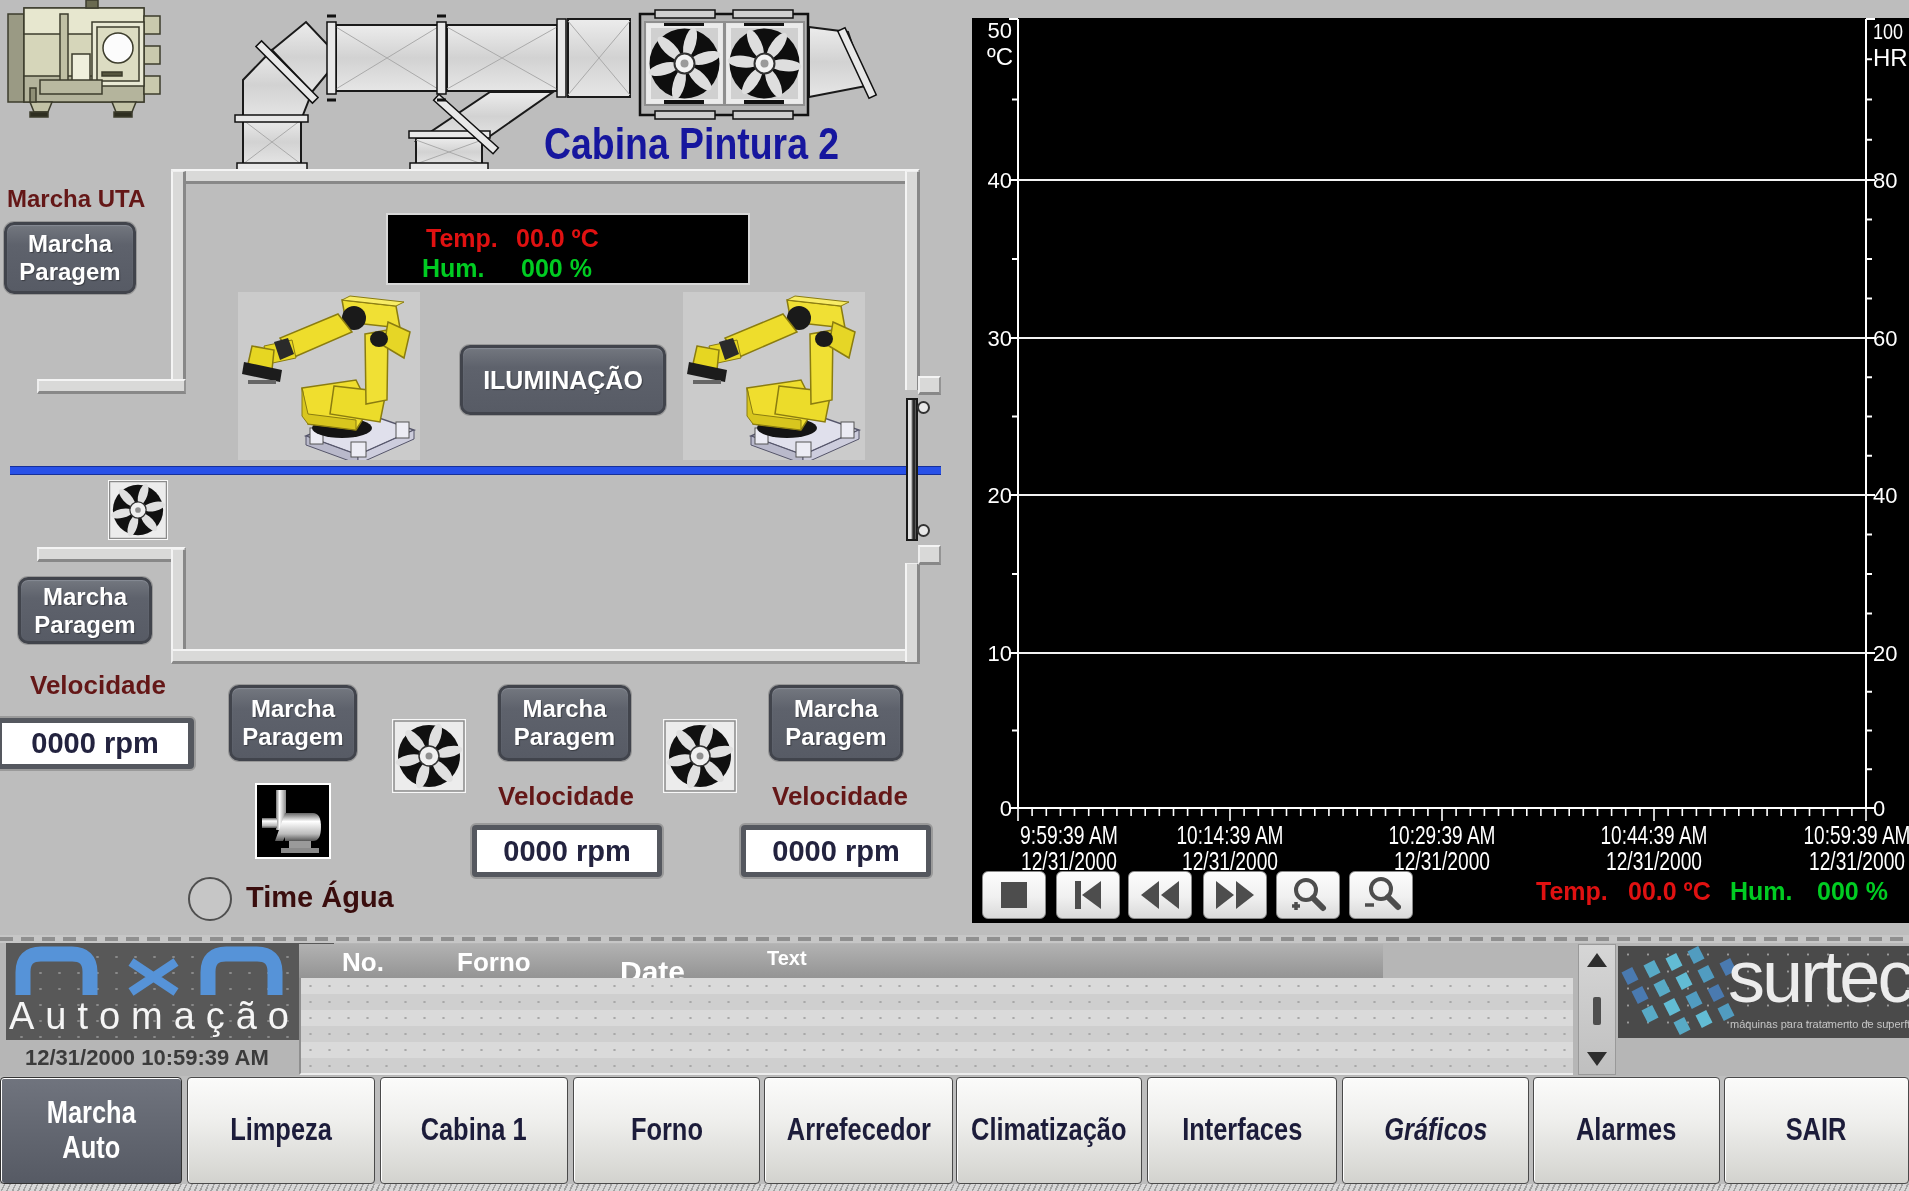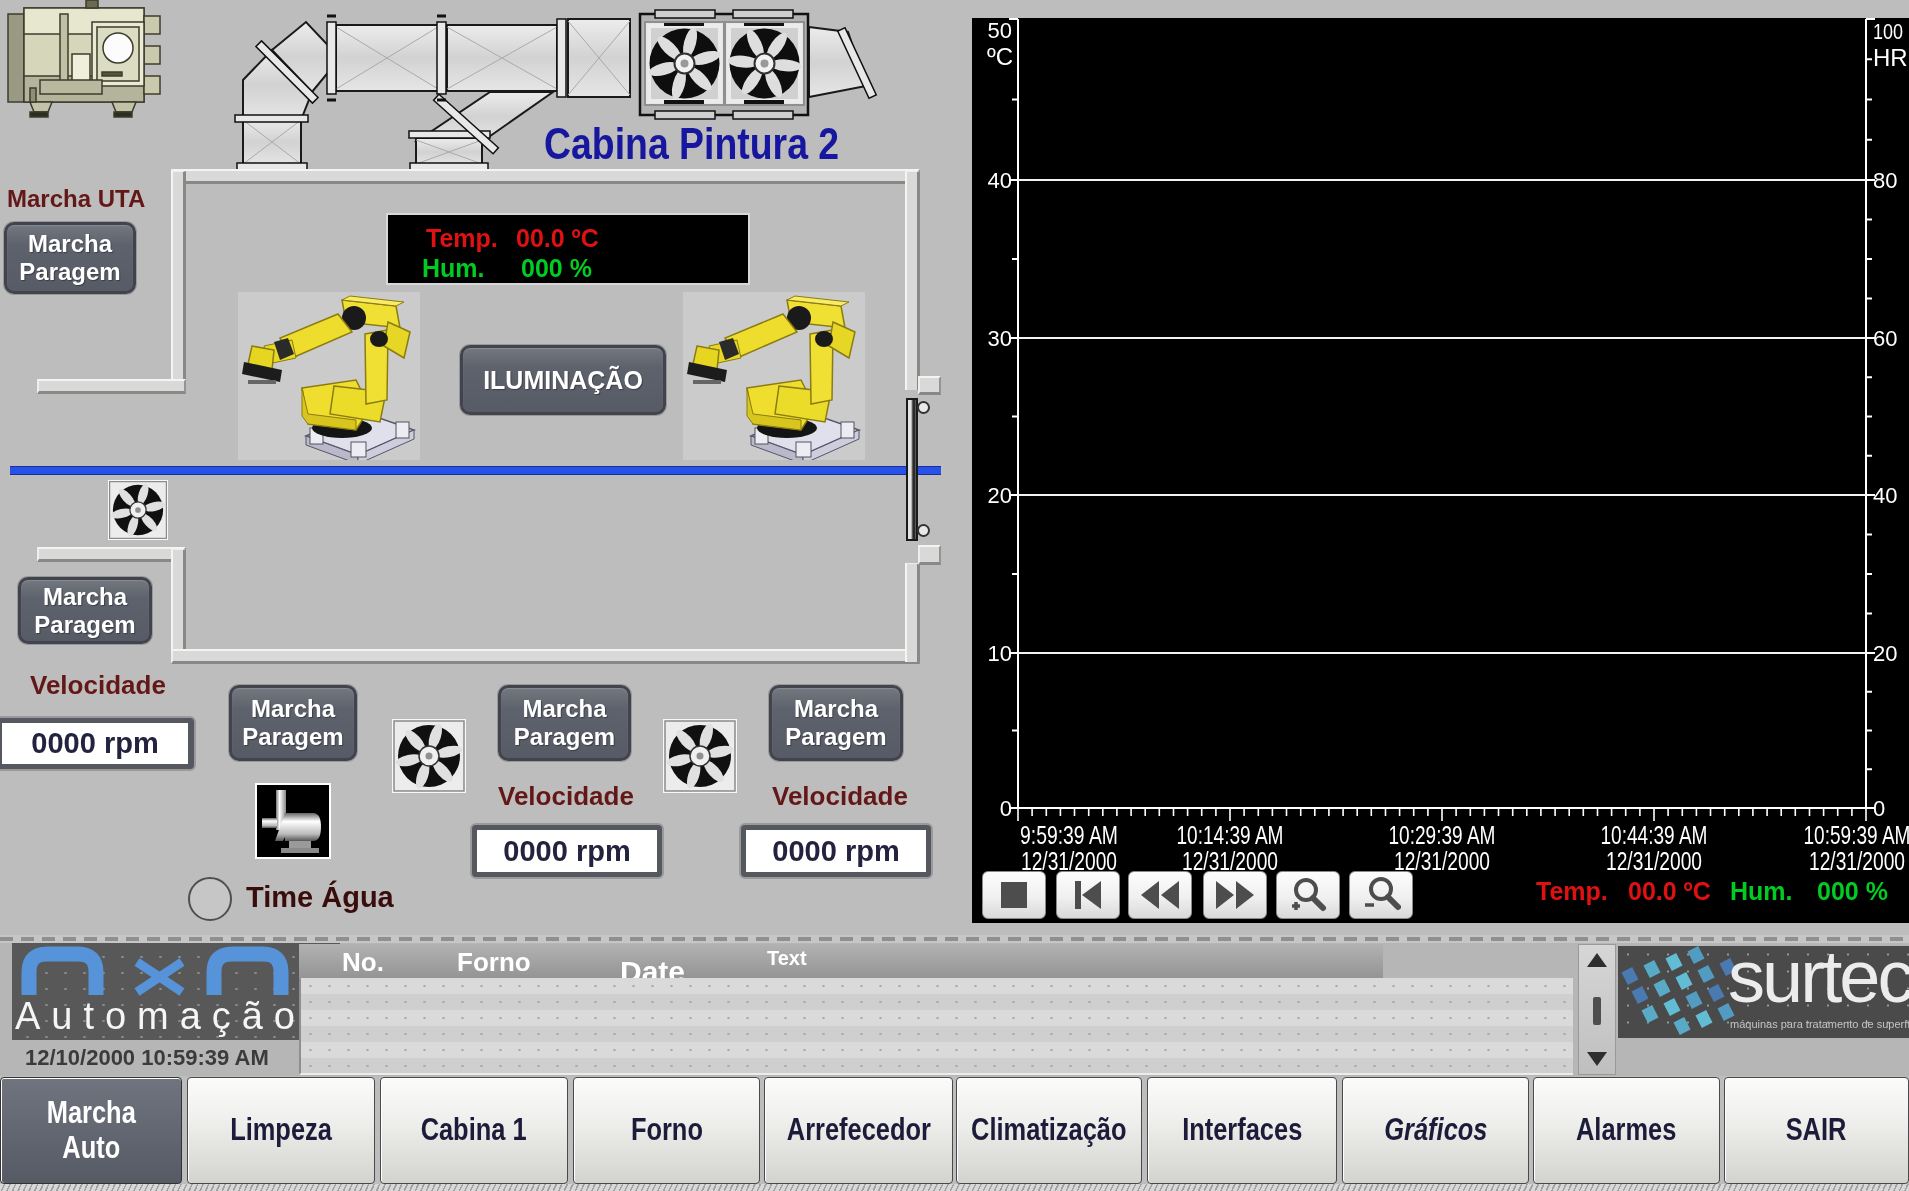--- a/index.html
+++ b/index.html
@@ -361,31 +361,31 @@
 <div class="abs" style="left:1536px;top:877px;color:#e01111;font-weight:bold;font-size:25px;">Temp.</div>
 <div class="abs" style="left:1628px;top:877px;color:#e01111;font-weight:bold;font-size:25px;">00.0 ºC</div>
 <div class="abs" style="left:1730px;top:877px;color:#00cc22;font-weight:bold;font-size:25px;">Hum.</div>
 <div class="abs" style="left:1817px;top:877px;color:#00cc22;font-weight:bold;font-size:25px;">000 %</div>
 
 <div class="abs" style="left:0;top:935px;width:1909px;height:8px;background:#c6c6c6;">
 <div class="abs" style="left:0;top:2px;width:1909px;height:4px;background:repeating-linear-gradient(90deg,#8f8f8f 0 13px,#c6c6c6 13px 21px);"></div>
     </div>
 <div class="abs" style="left:0;top:943px;width:1909px;height:133px;background:#b6b6b6;"></div>
 
-<div class="abs" style="left:12px;top:943px;width:328px;height:97px;background:#585858;
+<div class="abs" style="left:6px;top:943px;width:328px;height:97px;background:#585858;
   background-image:radial-gradient(#8a8a8a 1px,transparent 1.6px);background-size:19px 16px;background-position:6px 6px;">
 <svg width="292" height="97" viewBox="0 0 292 97">
   <g stroke="#5693d8" fill="none">
     <path d="M17,52 V29 Q17,11 35,11 H66 Q84,11 84,29 V52" stroke-width="15"></path>
     <path d="M125,19 L170,49 M170,19 L125,49" stroke-width="9"></path>
     <path d="M202,52 V29 Q202,11 220,11 H251 Q269,11 269,29 V52" stroke-width="15"></path>
   </g>
   <text x="3" y="86" fill="#f5f5f5" font-size="38" font-family="Liberation Sans, sans-serif" textLength="280" lengthAdjust="spacing">Automação</text>
 </svg></div>
-<div class="abs" style="left:25px;top:1045px;font-size:22px;font-weight:bold;color:#3b3b3b;">12/10/2000 10:59:39 AM</div>
+<div class="abs" style="left:25px;top:1045px;font-size:22px;font-weight:bold;color:#3b3b3b;">12/31/2000 10:59:39 AM</div>
 
 <div class="abs" style="left:299px;top:944px;width:1084px;height:34px;background:linear-gradient(180deg,#b2b2b2,#949494);border-bottom:1px solid #7f7f7f;">
   <span class="abs" style="left:43px;top:3px;color:#fff;font-weight:bold;font-size:26px;">No.</span>
   <span class="abs" style="left:158px;top:3px;color:#fff;font-weight:bold;font-size:26px;">Forno</span>
   <span class="abs" style="left:321px;top:3px;color:#fff;font-weight:bold;font-size:30px;margin-top:8px;">Date</span>
   <span class="abs" style="left:468px;top:3px;color:#fff;font-weight:bold;font-size:20px;">Text</span>
 </div>
 <div class="abs" style="left:299px;top:978px;width:1274px;height:97px;
   background-image:radial-gradient(#a8a8a8 1px,transparent 1.4px),repeating-linear-gradient(180deg,#dadada 0 16px,#cfcfcf 16px 32px);
   background-size:19px 16px,auto;border-left:2px solid #8f8f8f;border-bottom:2px solid #ececec;box-sizing:border-box;"></div>

